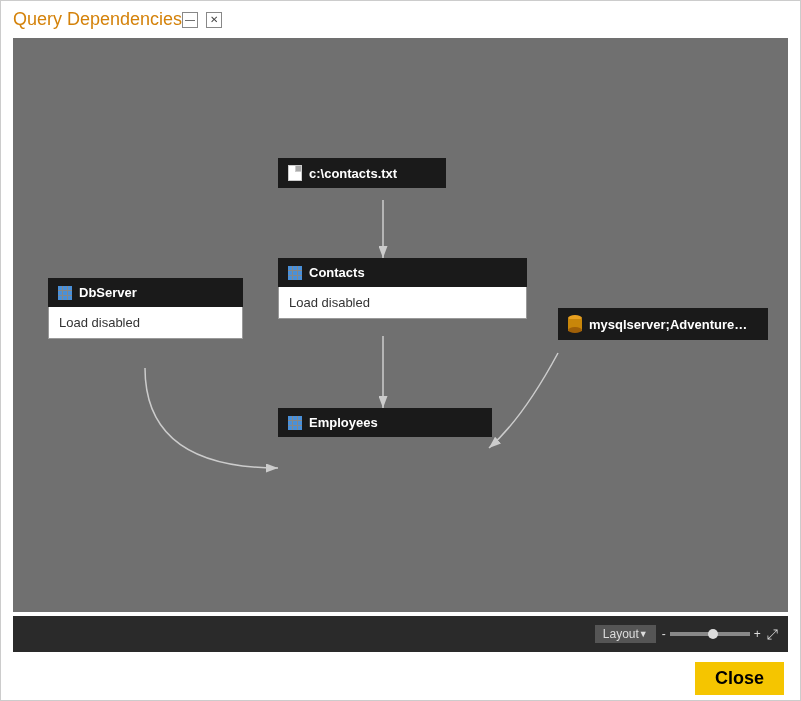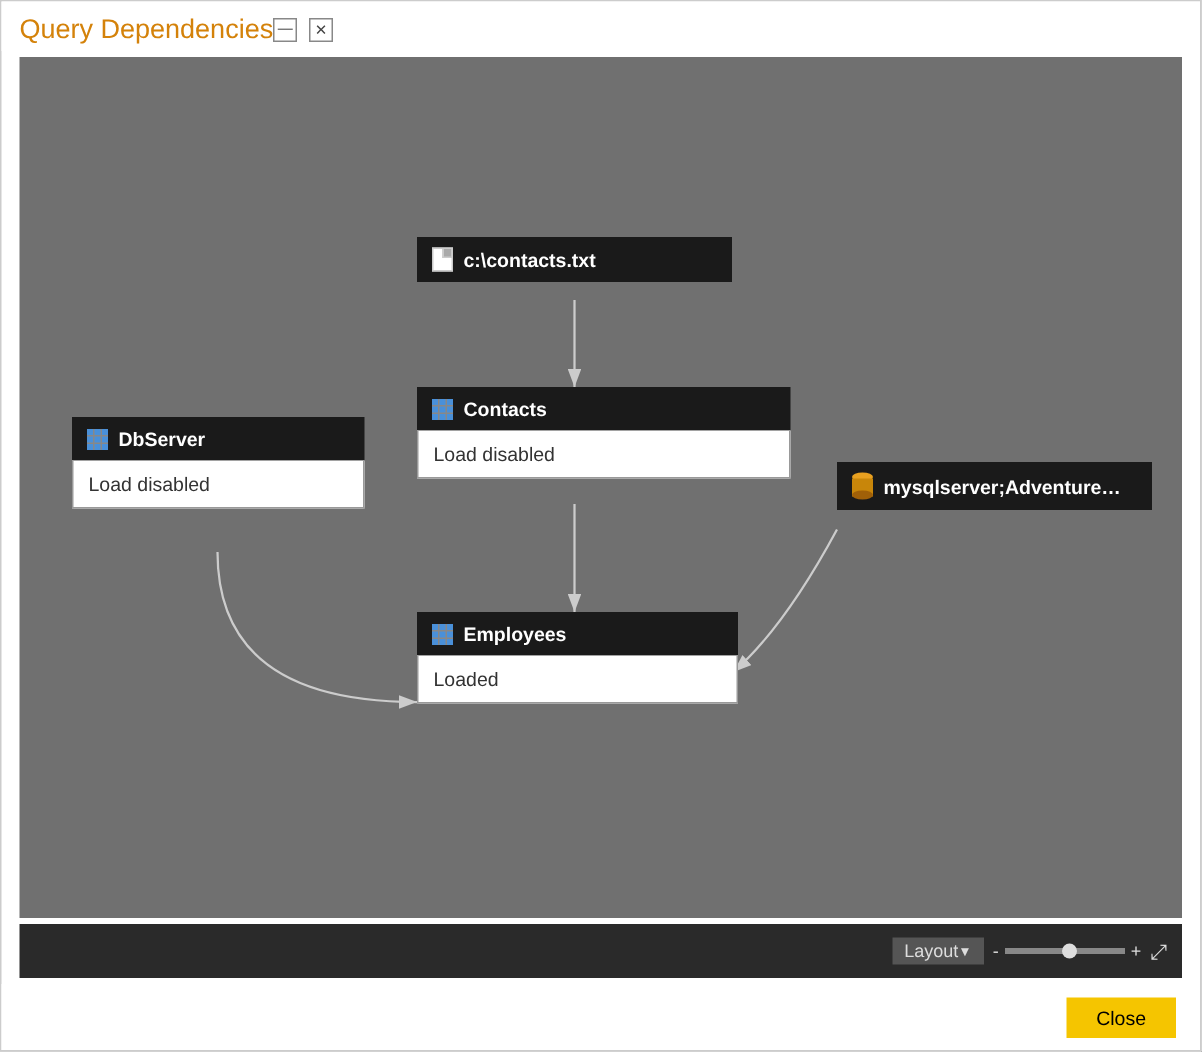--- a/index.html
+++ b/index.html
@@ -114,22 +114,22 @@
       display: flex;
       align-items: center;
       justify-content: flex-end;
       padding: 0 16px;
       flex-shrink: 0;
     }
     .close-btn {
       background: #f5c500;
       border: none;
       color: #000;
-      font-size: 13px;
-      font-weight: 400;
+      font-size: 18px;
+      font-weight: 700;
       padding: 6px 20px;
       cursor: pointer;
     }
 
     
     .node {
       position: absolute;
       display: flex;
       flex-direction: column;
       min-width: 150px;
@@ -254,21 +254,21 @@
 
       <line x1="370" y1="162" x2="370" y2="220" stroke="#ccc" stroke-width="1.5" marker-end="url(#arrowhead)"></line>
 
       <line x1="370" y1="298" x2="370" y2="370" stroke="#ccc" stroke-width="1.5" marker-end="url(#arrowhead)"></line>
 
       <path d="M 132 330 Q 132 430 265 430" stroke="#ccc" stroke-width="1.5" fill="none" marker-end="url(#arrowhead)"></path>
 
       <path d="M 545 315 Q 510 380 476 410" stroke="#ccc" stroke-width="1.5" fill="none" marker-end="url(#arrowhead)"></path>
     </svg>
 
-    <div class="node" style="left:265px; top:120px; width:210px;">
+    <div class="node" style="left:265px; top:120px; width:168px;">
       <div class="node-header">
         <span class="icon-file"></span>
         <span>c:\contacts.txt</span>
       </div>
     </div>
 
     <div class="node" style="left:265px; top:220px; width:249px;">
       <div class="node-header">
         <div class="icon-grid">
           <div class="icon-grid-cell"></div>
@@ -326,23 +326,20 @@
             <div class="icon-grid-cell"></div>
             <div class="icon-grid-cell"></div>
           <div class="icon-grid-cell"></div>
             <div class="icon-grid-cell"></div>
             <div class="icon-grid-cell"></div>
           <div class="icon-grid-cell"></div>
             <div class="icon-grid-cell"></div>
             <div class="icon-grid-cell"></div>
         </div>
         <span>Employees</span>
-      </div>
-      <div class="node-body">
-        <span>Loaded</span>
       </div>
     </div>
 
   </div>
 
   <div class="bottom-bar">
     <button class="layout-btn">
       <span>Layout</span>
       <span style="font-size:9px;">▼</span>
     </button>

